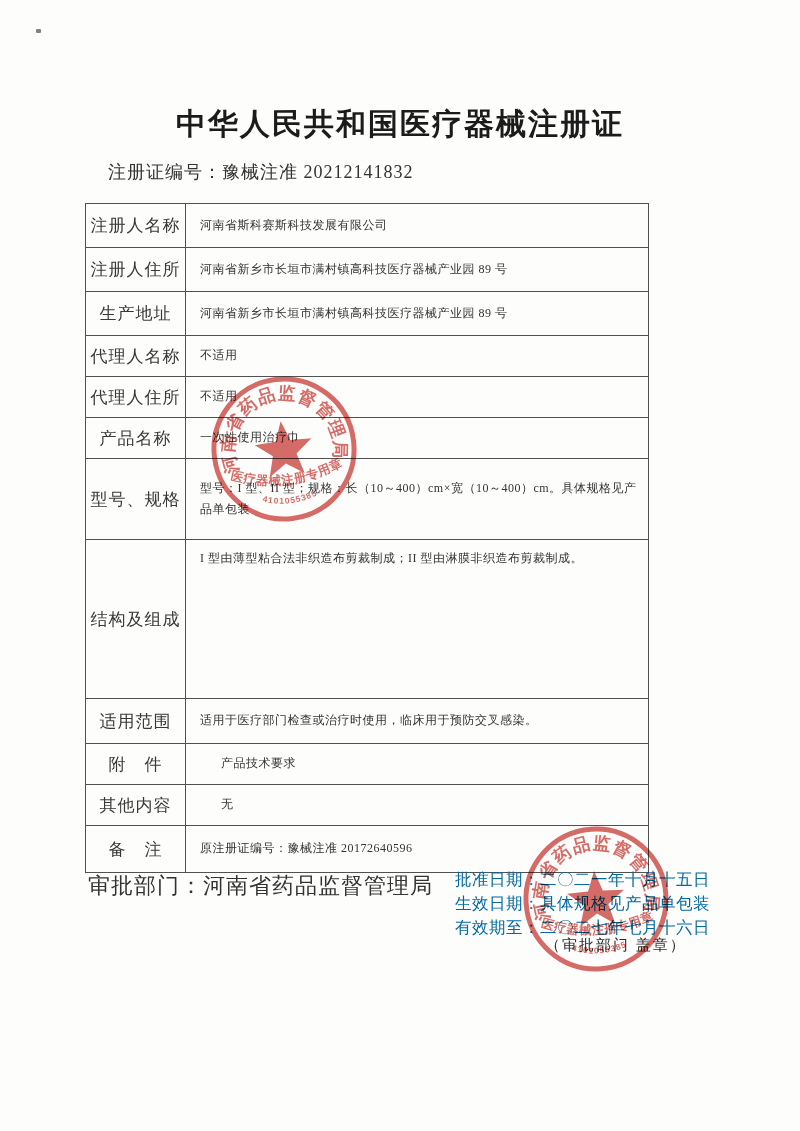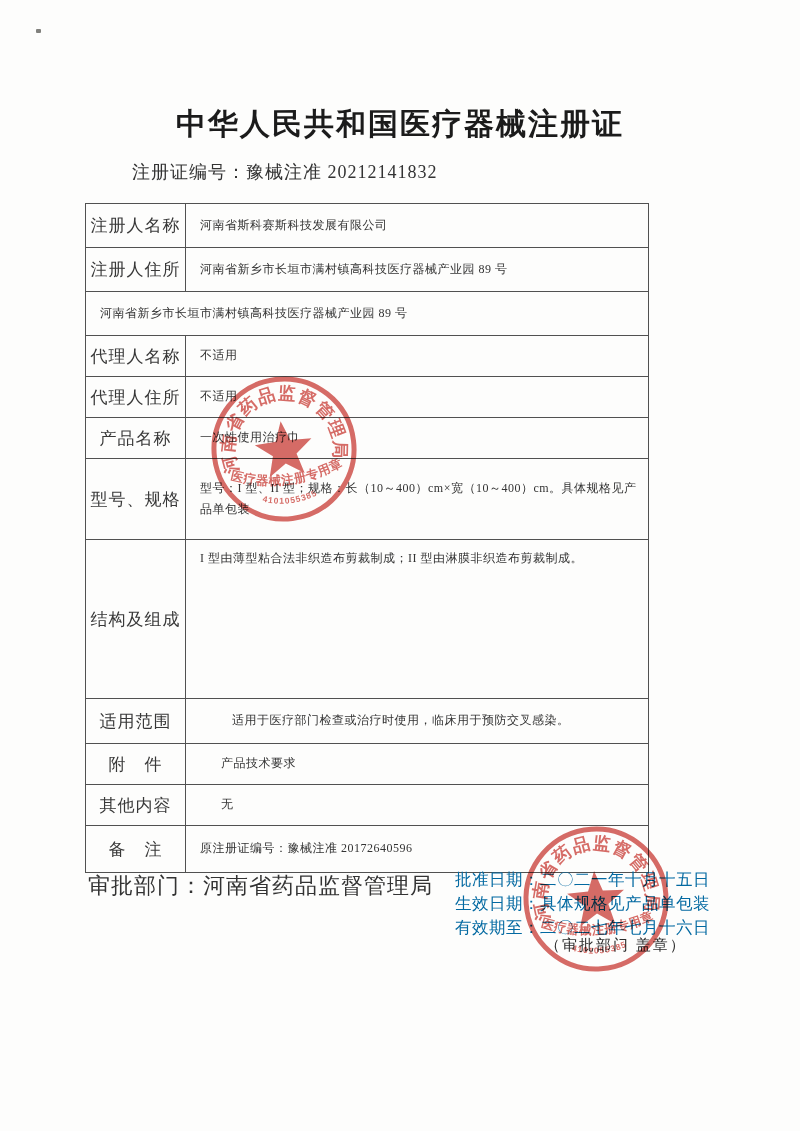--- a/index.html
+++ b/index.html
@@ -7,42 +7,42 @@
     position:relative;width:800px;height:1131px;background:#fdfdfc;
     font-family:"Liberation Serif","DejaVu Serif",serif;color:#2d2d2d;
     overflow:hidden;margin:0 auto;
   }
   .speck{position:absolute;left:36px;top:29px;width:5px;height:4px;background:#6b6b66;border-radius:1px;opacity:.85;}
   .title{
     position:absolute;top:104px;left:0;width:100%;text-align:center;
     font-size:30px;font-weight:700;letter-spacing:2px;color:#1b1b1b;
     font-family:"Liberation Sans","DejaVu Sans",sans-serif;
   }
-  .certno{position:absolute;top:160px;left:132px;font-size:18px;letter-spacing:1px;color:#333;}
+  .certno{position:absolute;top:160px;left:108px;font-size:18px;letter-spacing:1px;color:#333;}
   .regtable{
     position:absolute;left:85px;top:203px;width:564px;
     border:1.3px solid #515151;box-sizing:border-box;background:transparent;
   }
   .trow{display:flex;border-top:1.3px solid #515151;}
   .trow:first-child{border-top:none;}
   .tlabel{
     flex:0 0 100px;width:100px;border-right:1.3px solid #515151;
     display:flex;align-items:center;justify-content:center;text-align:center;
     font-size:17px;letter-spacing:1px;padding:2px 3px;box-sizing:border-box;color:#383838;
   }
   .tvalue{
     flex:1;display:flex;align-items:center;font-size:12px;letter-spacing:.5px;
     padding:3px 8px 3px 14px;box-sizing:border-box;line-height:1.78;color:#333;
   }
   .r0,.r1,.r2{height:43px;}
   .r3,.r4,.r5{height:40px;}
   .r6{height:80px;}
   .r7{height:158px;}
   .r7 .tvalue{align-items:flex-start;padding-top:8px;}
-  .r8{height:44px;gap:32px;}
+  .r8{height:44px;}
   .r9,.r10{height:40px;gap:21px;}
   .r11{height:46px;}
   .dept{position:absolute;left:88px;top:871px;font-size:22px;letter-spacing:1px;color:#333;}
   .dates{position:absolute;left:455px;top:868px;font-size:16.5px;line-height:24px;letter-spacing:.5px;color:#0369a1;}
   .seal-hint{position:absolute;left:545px;top:936px;font-size:15px;letter-spacing:2px;color:#2c2c2c;}
   .stamp{
     position:absolute;width:160px;height:160px;color:#d0504a;
     mix-blend-mode:multiply;opacity:.84;pointer-events:none;
   }
   .stamp-top{left:204px;top:369px;transform:rotate(-7deg);}
@@ -67,20 +67,21 @@
   <div class="regtable">
     <div class="trow r0">
       <div class="tlabel">注册人名称</div>
       <div class="tvalue">河南省斯科赛斯科技发展有限公司</div>
     </div>
     <div class="trow r1">
       <div class="tlabel">注册人住所</div>
       <div class="tvalue">河南省新乡市长垣市满村镇高科技医疗器械产业园 89 号</div>
     </div>
     <div class="trow r2">
+      <div class="tlabel">生产地址</div>
       <div class="tvalue">河南省新乡市长垣市满村镇高科技医疗器械产业园 89 号</div>
     </div>
     <div class="trow r3">
       <div class="tlabel">代理人名称</div>
       <div class="tvalue">不适用</div>
     </div>
     <div class="trow r4">
       <div class="tlabel">代理人住所</div>
       <div class="tvalue">不适用</div>
     </div>

